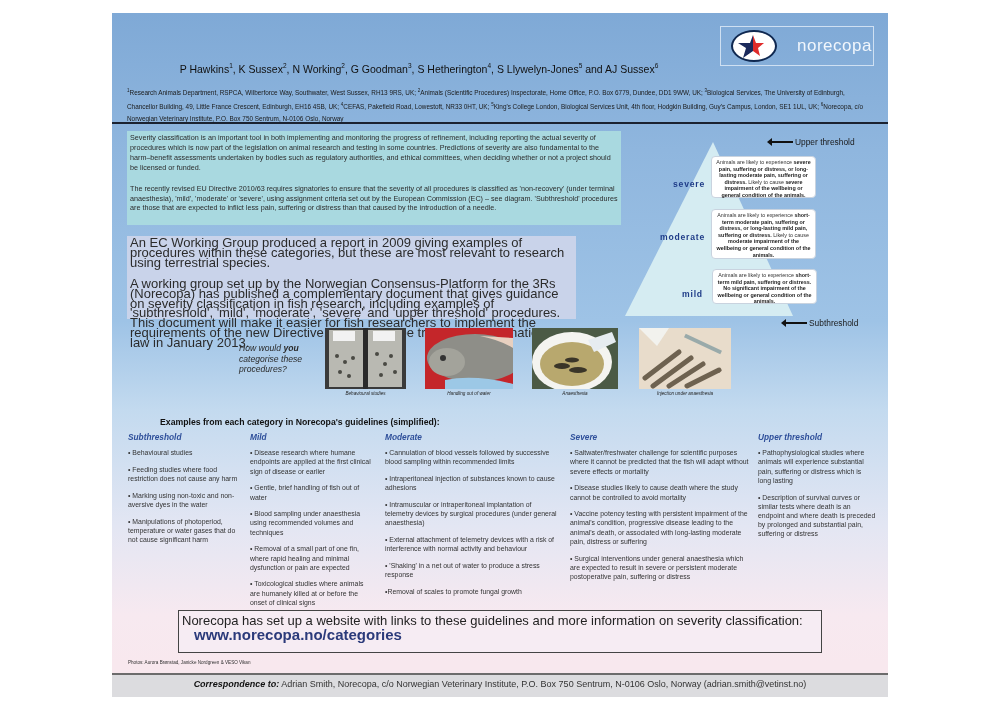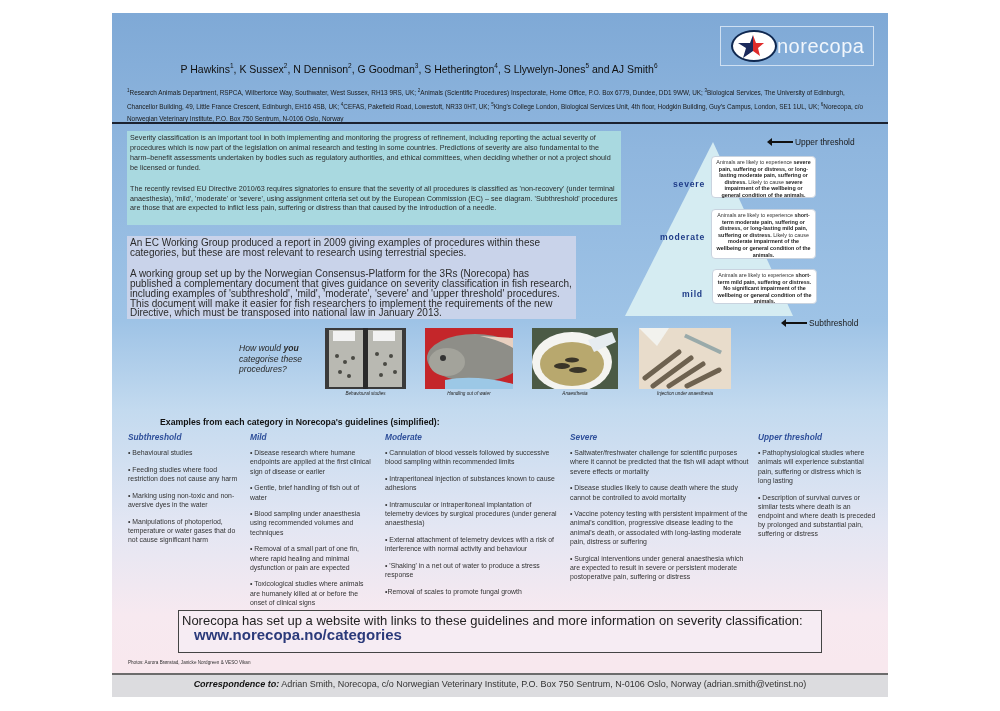--- a/index.html
+++ b/index.html
@@ -18,21 +18,21 @@
   }
   .logo-box {
     position: absolute; left: 608px; top: 13px; width: 154px; height: 40px;
     border: 1px solid #cfe0f2; display: flex; align-items: center; padding-left: 10px;
   }
   .logo-mark {
     width: 46px; height: 32px; border-radius: 50%; background: #fff; border: 2px solid #0f2850;
     position: relative; overflow: hidden;
   }
   .logo-mark svg { position: absolute; left: 0; top: 0; }
-  .logo-text { color: #f1f6fc; font-size: 20px; letter-spacing: 0.5px; }
+  .logo-text { color: #f1f6fc; font-size: 17px; margin-left: 20px; letter-spacing: 0.5px; }
 
   .authors {
     position: absolute; left: 22px; top: 49px; width: 570px; text-align: center;
     font-size: 10.5px; color: #111;
   }
   .authors sup { font-size: 6.5px; }
   .affil {
     position: absolute; left: 15px; top: 72px; width: 750px;
     font-size: 6.4px; line-height: 12px; color: #1a1a1a;
   }
@@ -40,21 +40,21 @@
   .divider {
     position: absolute; left: 0; top: 109px; width: 776px; height: 2px; background: #1b2230;
   }
 
   .box1 {
     position: absolute; left: 15px; top: 118px; width: 494px; height: 94px;
     background: #a9d9e0; padding: 2px 3px; font-size: 7.2px; line-height: 9.9px; color: #2b2b2b;
   }
   .box2 {
     position: absolute; left: 15px; top: 223px; width: 449px; height: 83px;
-    background: #c9d3ea; padding: 2px 3px; font-size: 10px; line-height: 9.9px; color: #2b2b2b;
+    background: #c9d3ea; padding: 2px 3px; font-size: 13px; line-height: 9.9px; color: #2b2b2b;
   }
   .box1 p + p, .box2 p + p { margin-top: 11px; }
 
   
   .pyramid { position: absolute; left: 513px; top: 123px; width: 265px; height: 200px; }
   .pyr-tri { position: absolute; left: 0; top: 0; }
   .pyr-label { position: absolute; font-size: 8.6px; font-weight: bold; color: #1f3c88; letter-spacing: 0.8px; }
   .pyr-desc {
     position: absolute; background: #ffffff; border-radius: 4px; border: 1px solid #c9d3df;
     font-size: 5.4px; line-height: 6.6px; color: #333; text-align: center; padding: 2px 3px;
@@ -110,25 +110,25 @@
         <polygon points="20,3 23,11 31,11 25,16 27,24 20,19" fill="#e02b2b"></polygon>
         <polygon points="20,3 17,11 5,11 13,16 10,26 20,19" fill="#1b2a5c"></polygon>
       </svg>
     </div>
     <div class="logo-text">norecopa</div>
   </div>
 
   <div class="authors">
     <span>P Hawkins</span><sup>1</sup><span>, </span>
     <span>K Sussex</span><sup>2</sup><span>, </span>
-    <span>N Dennison</span><sup>2</sup><span>, </span>
+    <span>N Working</span><sup>2</sup><span>, </span>
     <span>G Goodman</span><sup>3</sup><span>, </span>
     <span>S Hetherington</span><sup>4</sup><span>, </span>
     <span>S Llywelyn-Jones</span><sup>5</sup><span> and </span>
-    <span>AJ Smith</span><sup>6</sup>
+    <span>AJ Sussex</span><sup>6</sup>
   </div>
 
   <div class="affil">
     <sup>1</sup><span>Research Animals Department, RSPCA, Wilberforce Way, Southwater, West Sussex, RH13 9RS, UK; </span>
     <sup>2</sup><span>Animals (Scientific Procedures) Inspectorate, Home Office, P.O. Box 6779, Dundee, DD1 9WW, UK; </span>
     <sup>3</sup><span>Biological Services, The University of Edinburgh, Chancellor Building, 49, Little France Crescent, Edinburgh, EH16 4SB, UK; </span>
     <sup>4</sup><span>CEFAS, Pakefield Road, Lowestoft, NR33 0HT, UK; </span>
     <sup>5</sup><span>King's College London, Biological Services Unit, 4th floor, Hodgkin Building, Guy's Campus, London, SE1 1UL, UK; </span>
     <sup>6</sup><span>Norecopa, c/o Norwegian Veterinary Institute, P.O. Box 750 Sentrum, N-0106 Oslo, Norway</span>
   </div>

